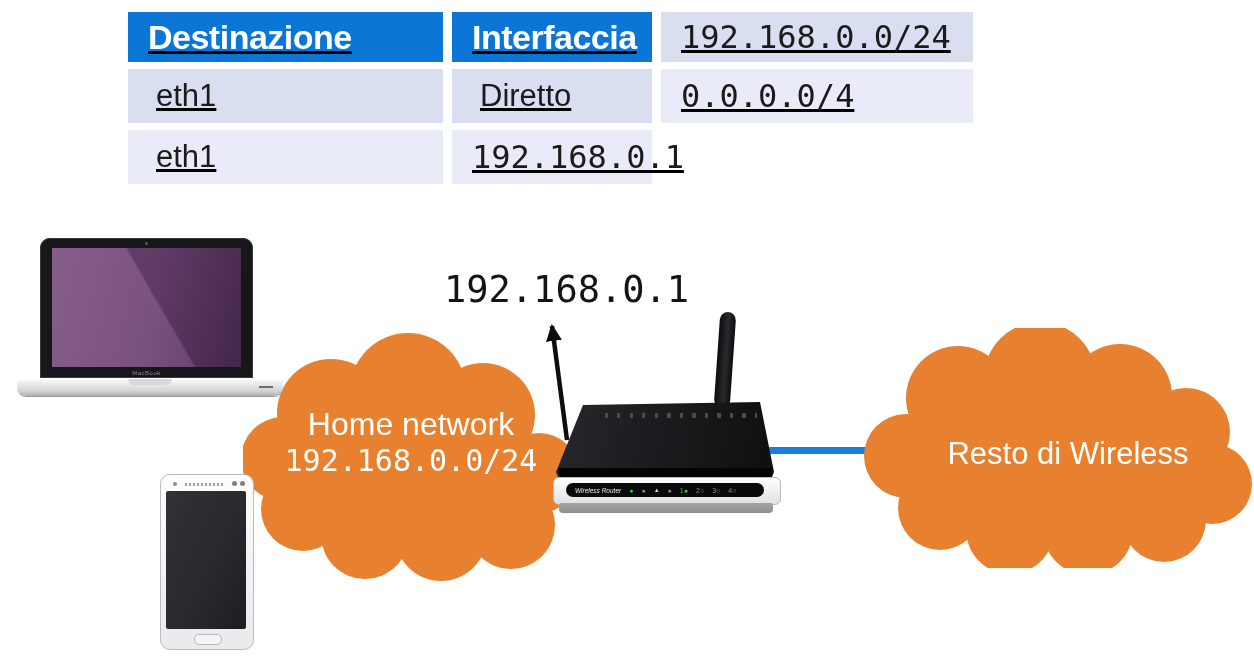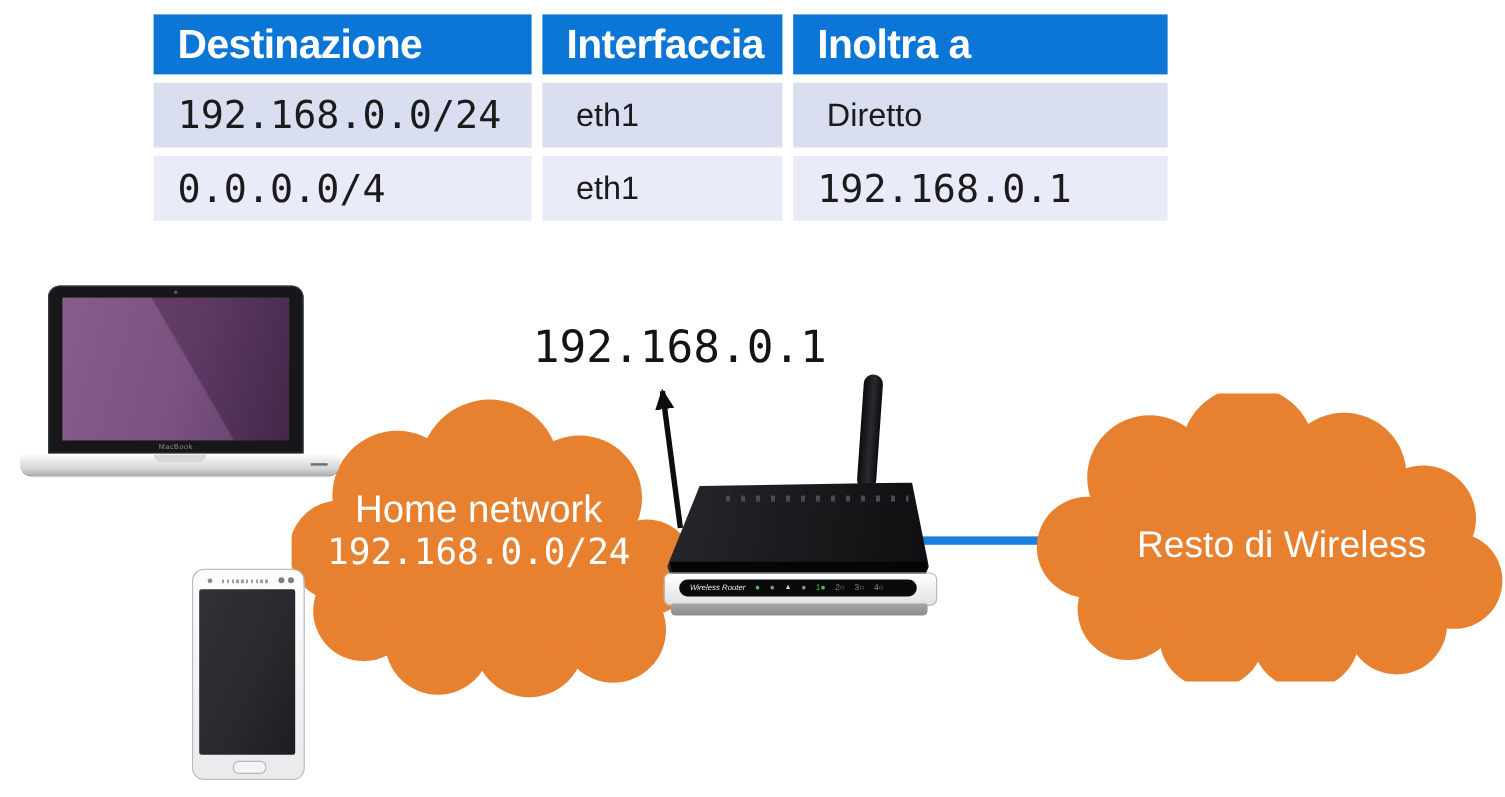--- a/index.html
+++ b/index.html
@@ -3,36 +3,36 @@
 <meta charset="utf-8">
 <style>
   html,body{margin:0;padding:0;background:#fff;}
   #canvas{position:relative;width:1254px;height:664px;background:#ffffff;overflow:hidden;
           font-family:"Liberation Sans",sans-serif;}
   .abs{position:absolute;}
 
   
   .rtable{position:absolute;left:128px;top:12px;width:845px;
           display:grid;grid-template-columns:315px 200px 312px;
-          grid-template-rows:50px 54px 54px;column-gap:9px;row-gap:7px;z-index:6;}
+          grid-template-rows:50px 54px 54px;column-gap:9px;row-gap:7px;z-index:6;text-decoration:underline;}
   .rtable .th{background:#0b76d6;color:#ffffff;font-weight:bold;font-size:34px;
               display:flex;align-items:center;padding-left:20px;letter-spacing:-0.5px;}
   .rtable .td{display:flex;align-items:center;padding-left:20px;color:#1b1b1b;}
   .rtable .r1{background:#d9def1;}
   .rtable .r2{background:#e9ebf8;}
   .mono{font-family:"DejaVu Sans Mono",monospace;}
   .rtable .td.mono{font-size:32px;letter-spacing:0;}
-  .rtable .td.sans{font-size:27px;padding-left:28px;}
+  .rtable .td.sans{font-size:31px;padding-left:28px;}
 
   
   .cloud{fill:#e8812f;}
   #home-cloud{left:243px;top:331px;z-index:2;}
   #internet-cloud{left:860px;top:328px;z-index:2;}
   .cloud-text{position:absolute;color:#ffffff;text-align:center;z-index:3;}
-  #home-cloud-text{left:241px;top:406px;width:316px;}
+  #home-cloud-text{left:253px;top:406px;width:316px;}
   #home-cloud-text .l1{font-size:32px;line-height:37px;}
   #home-cloud-text .l2{font-size:30px;line-height:35px;}
   #internet-cloud-text{left:903px;top:436px;width:330px;font-size:31px;}
 
   
   #cable{left:764px;top:447px;width:110px;height:7px;background:#1b7fe0;z-index:1;}
 
   
   #laptop{left:17px;top:238px;width:266px;height:160px;z-index:4;}
   #laptop .lid{position:absolute;left:23px;top:0;width:213px;height:140px;
@@ -92,21 +92,20 @@
   #router-ip{left:444px;top:268px;font-size:37px;color:#141414;z-index:5;}
 </style>
 </head>
 <body>
 
 <div id="canvas">
 
   <div class="rtable">
     <div class="th">Destinazione</div>
     <div class="th">Interfaccia</div>
-    <div class="th">Inoltra a</div>
 
     <div class="td mono r1">192.168.0.0/24</div>
     <div class="td sans r1">eth1</div>
     <div class="td sans r1">Diretto</div>
 
     <div class="td mono r2">0.0.0.0/4</div>
     <div class="td sans r2">eth1</div>
     <div class="td mono r2">192.168.0.1</div>
   </div>
 

